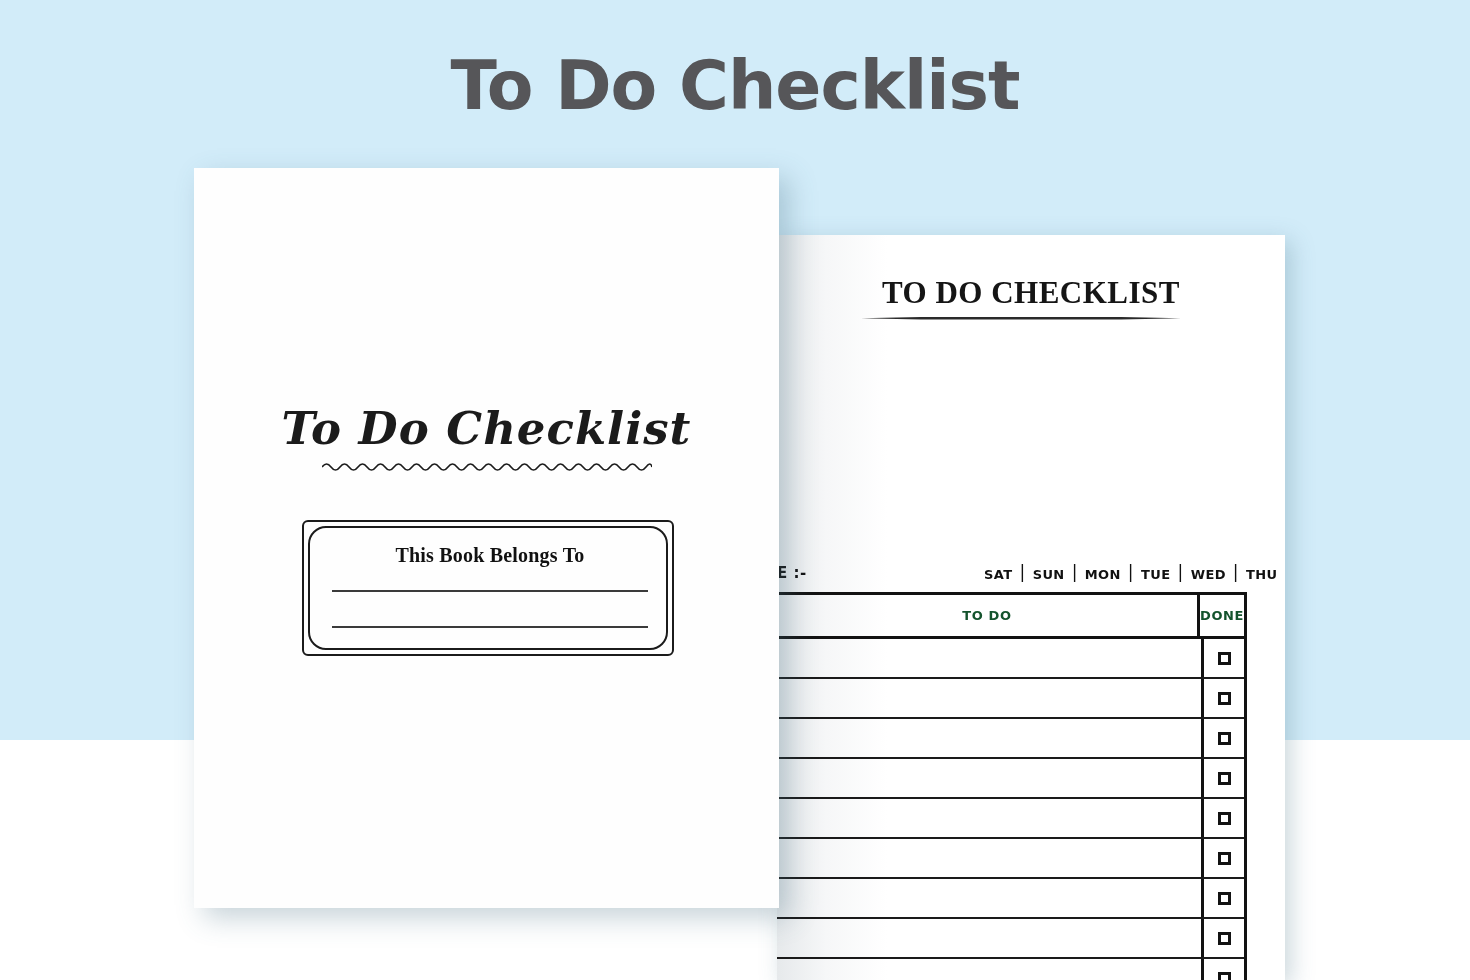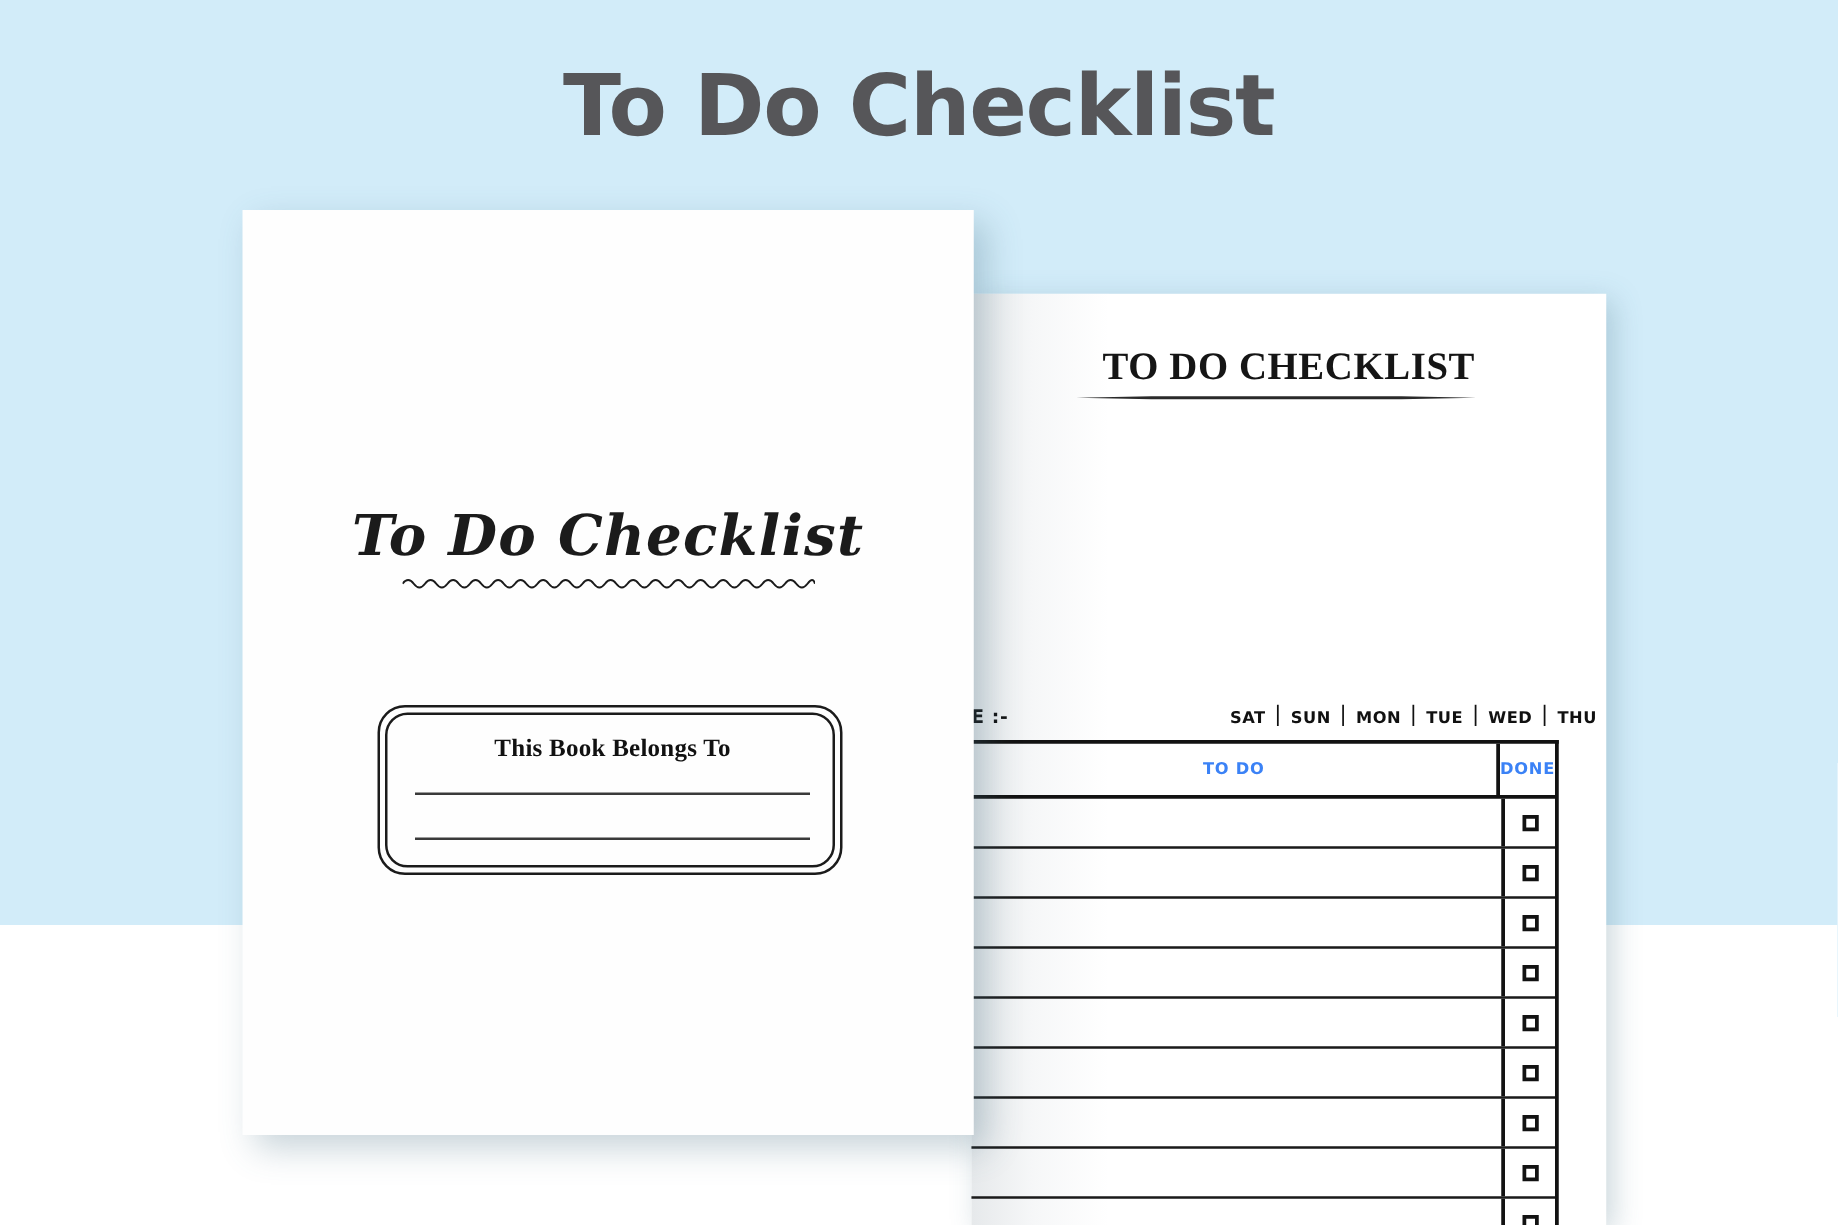--- a/index.html
+++ b/index.html
@@ -145,21 +145,21 @@
     align-items: center;
     justify-content: center;
     box-sizing: border-box;
   }
   #todo-table .thead .c-todo,
   #todo-table .thead .c-done {
     font-family: "DejaVu Sans", sans-serif;
     font-weight: bold;
     font-size: 13px;
     letter-spacing: .6px;
-    color: #3b82f6;
+    color: #14532d;
   }
   .checkbox {
     width: 13px;
     height: 13px;
     border: 3px solid #121212;
     background: #fff;
     box-sizing: border-box;
   }
 
   
@@ -195,23 +195,22 @@
     height: 16px;
   }
 
   #belongs-box {
     position: absolute;
     left: 108px;
     top: 352px;
     width: 372px;
     height: 136px;
     border: 2px solid #1b1b1b;
-    border-radius: 22px;
-    box-sizing: border-box;
-    margin-top: 44px;
+    border-radius: 6px;
+    box-sizing: border-box;
   }
   #belongs-box-inner {
     position: absolute;
     left: 4px;
     top: 4px;
     right: 4px;
     bottom: 4px;
     border: 2px solid #1b1b1b;
     border-radius: 18px;
     box-sizing: border-box;

